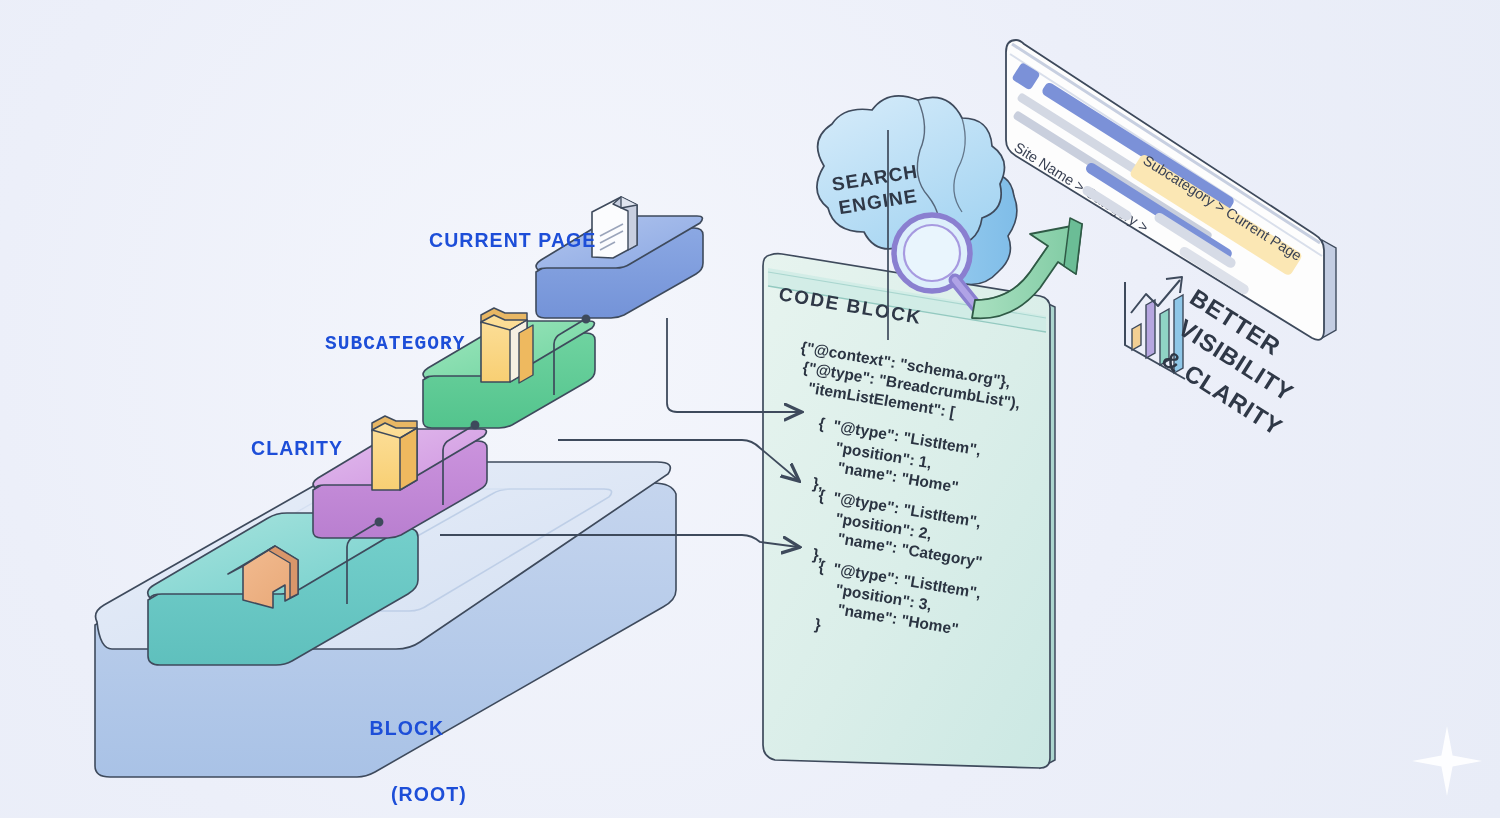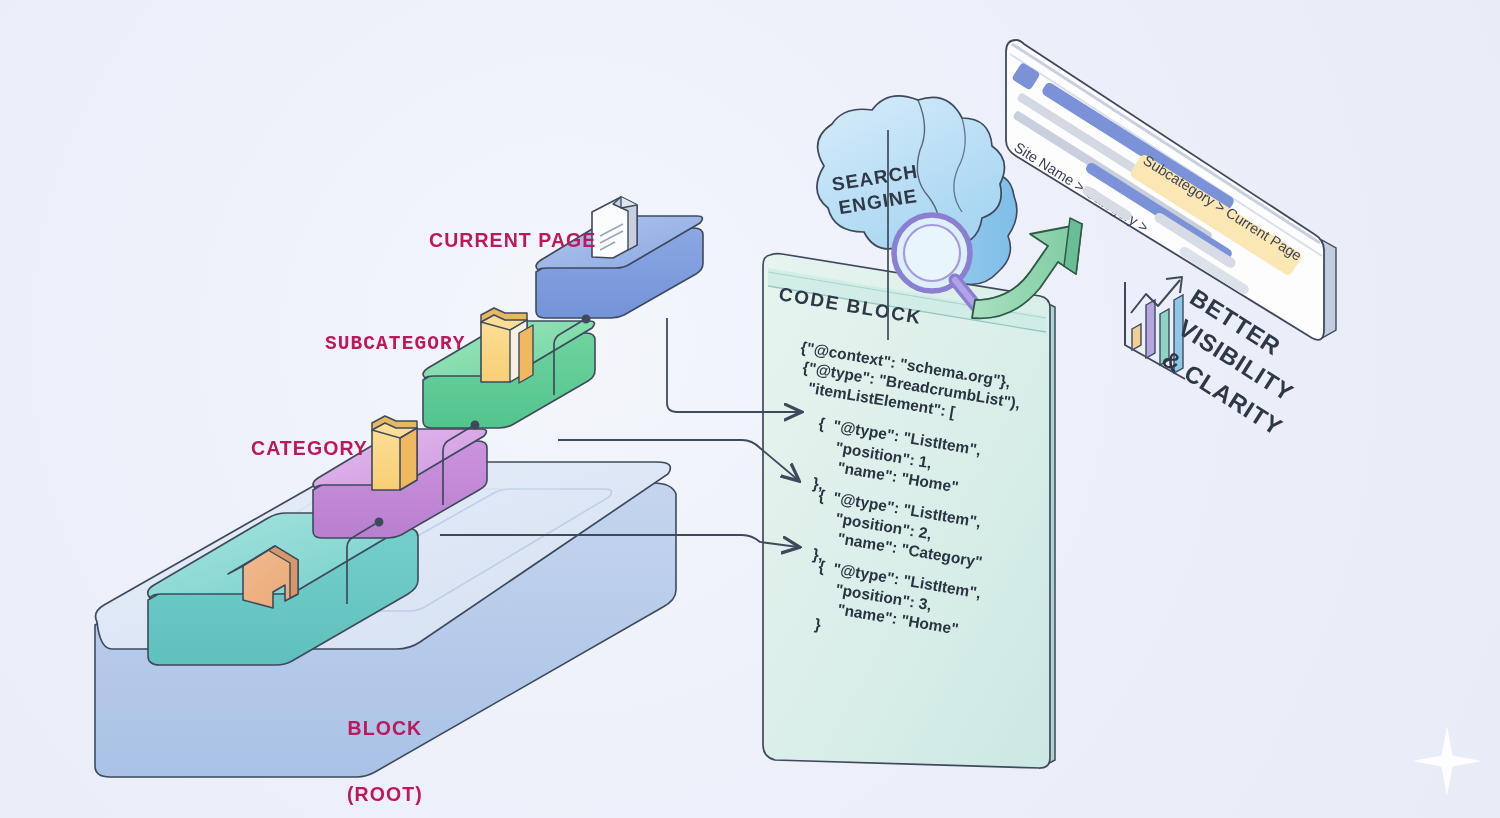--- a/index.html
+++ b/index.html
@@ -3,21 +3,21 @@
 <meta charset="utf-8">
 <style>
   html,body{margin:0;padding:0;background:#eef1fa;}
   body{
     width:1500px;height:818px;overflow:hidden;position:relative;
     font-family:"Liberation Sans","DejaVu Sans",sans-serif;
     background:radial-gradient(circle at 38% 42%, #f4f6fc 0%, #eceff9 55%, #e8ecf7 100%);
   }
   .stage{position:absolute;inset:0;}
   .label{
-    position:absolute;color:#be185d;font-weight:700;
+    position:absolute;color:#1d4ed8;font-weight:700;
     letter-spacing:.055em;white-space:pre;line-height:1.08;
   }
 
   
   .sparkle{
     position:absolute;
     background:radial-gradient(closest-side,rgba(255,255,255,.95),rgba(255,255,255,0));
   }
 
   
@@ -382,24 +382,24 @@
         <text class="bigtxt" style="font-size:24px" x="0" y="48">&amp; CLARITY</text>
       </g>
     </g>
 
   </svg>
 
   <div class="label" style="left:429px;top:230px;font-size:19.5px;">CURRENT PAGE</div>
 
   <div class="label" style="left:325px;top:334px;font-size:19.5px;font-family:Liberation Mono, monospace;">SUBCATEGORY</div>
 
-  <div class="label" style="left:251px;top:438px;font-size:19.5px;">CATEGORY</div>
+  <div class="label" style="left:251px;top:438px;font-size:19.5px;">CLARITY</div>
 
   <div class="label" style="left:347px;top:676px;font-size:19.5px;text-align:center;">
     <div>BLOCK</div>
-    <div style="margin-top:3px;">(ROOT)</div>
+    <div style="margin-top:3px;margin-left:44px;">(ROOT)</div>
   </div>
 
   <div class="sparkle" style="left:1412px;top:726px;width:70px;height:70px;
               clip-path:polygon(50% 0%,58% 42%,100% 50%,58% 58%,50% 100%,42% 58%,0% 50%,42% 42%);
               background:rgba(255,255,255,.9);"></div>
 
 </div>
 
 </body></html>

